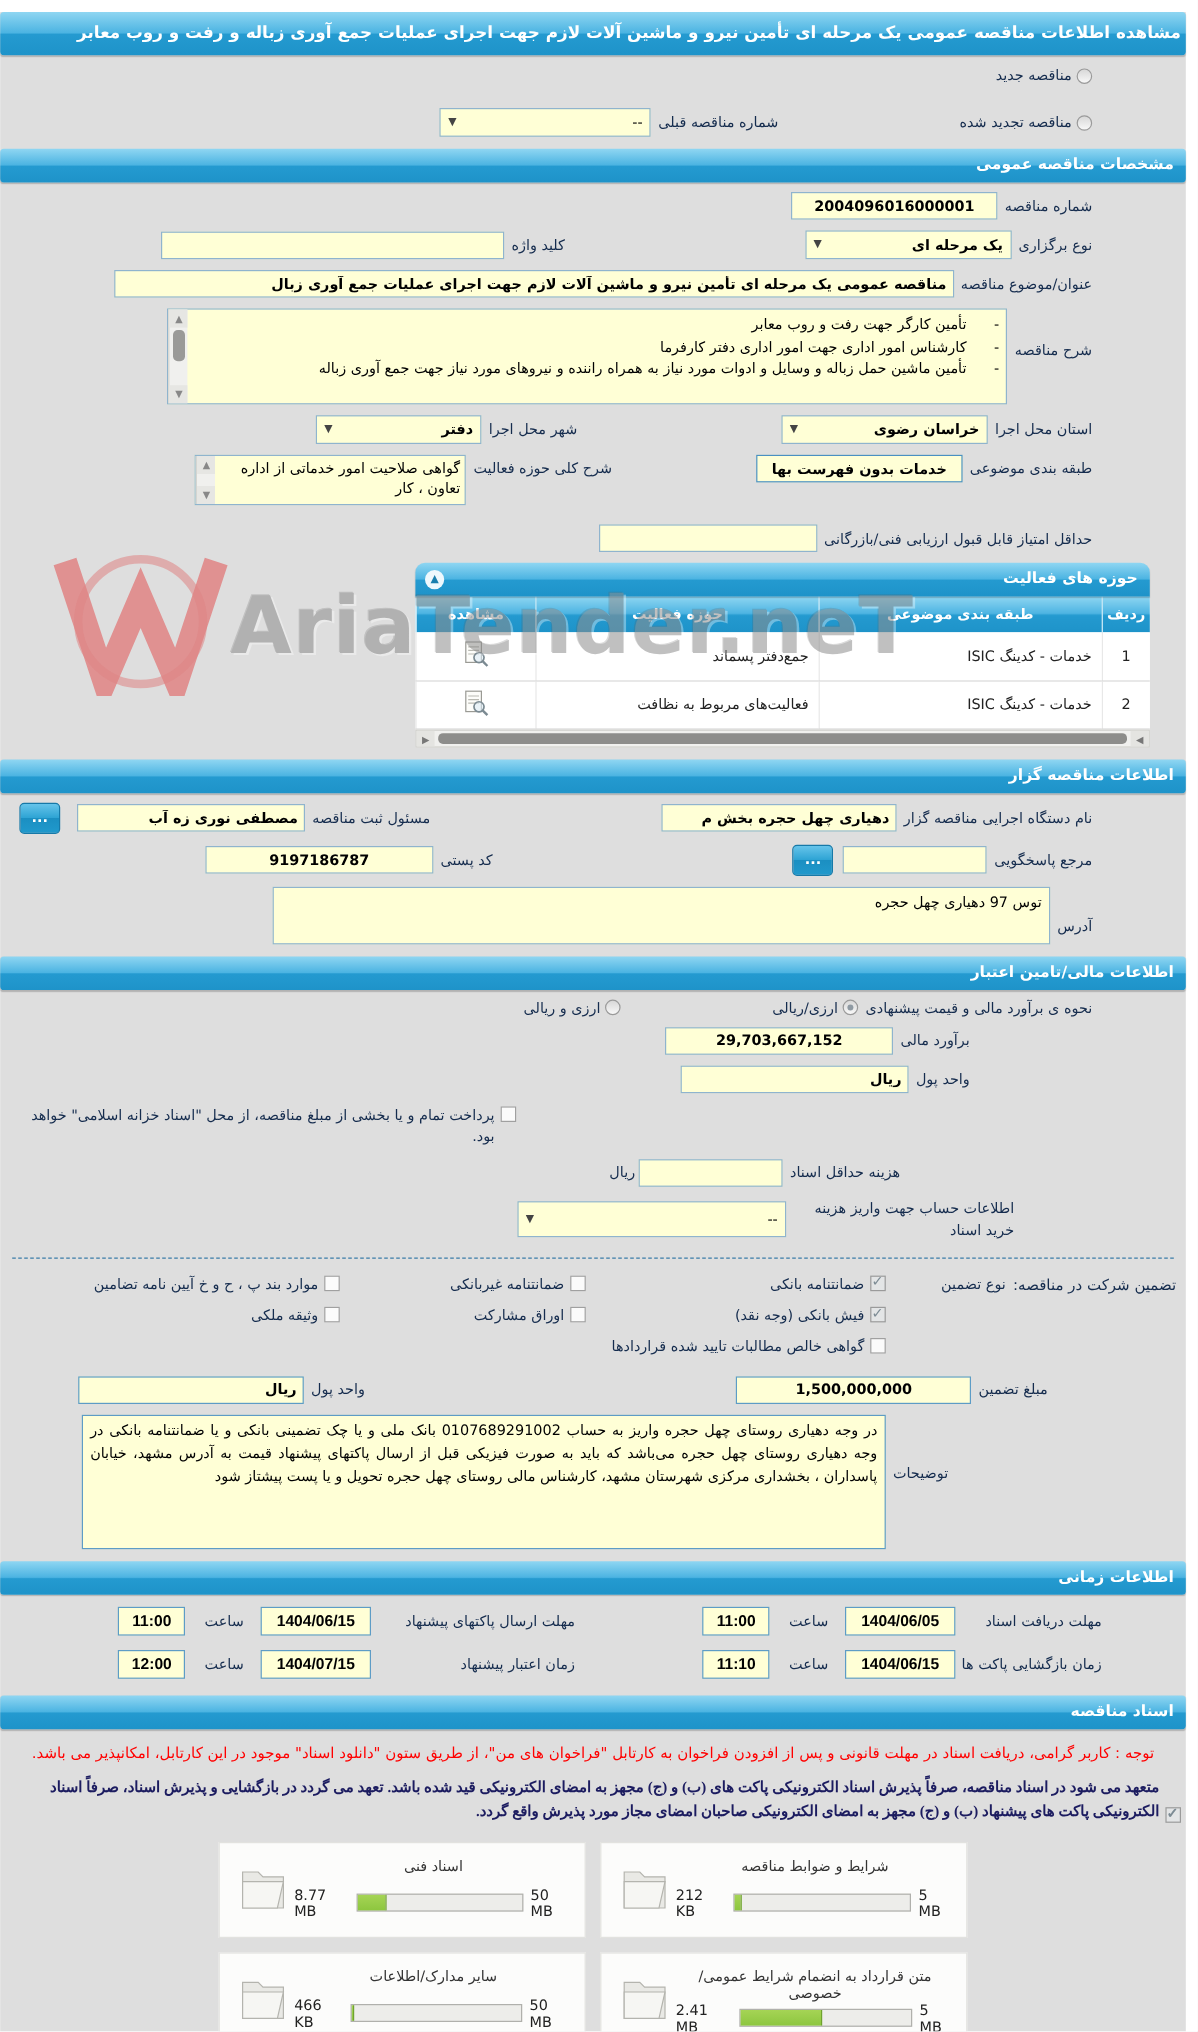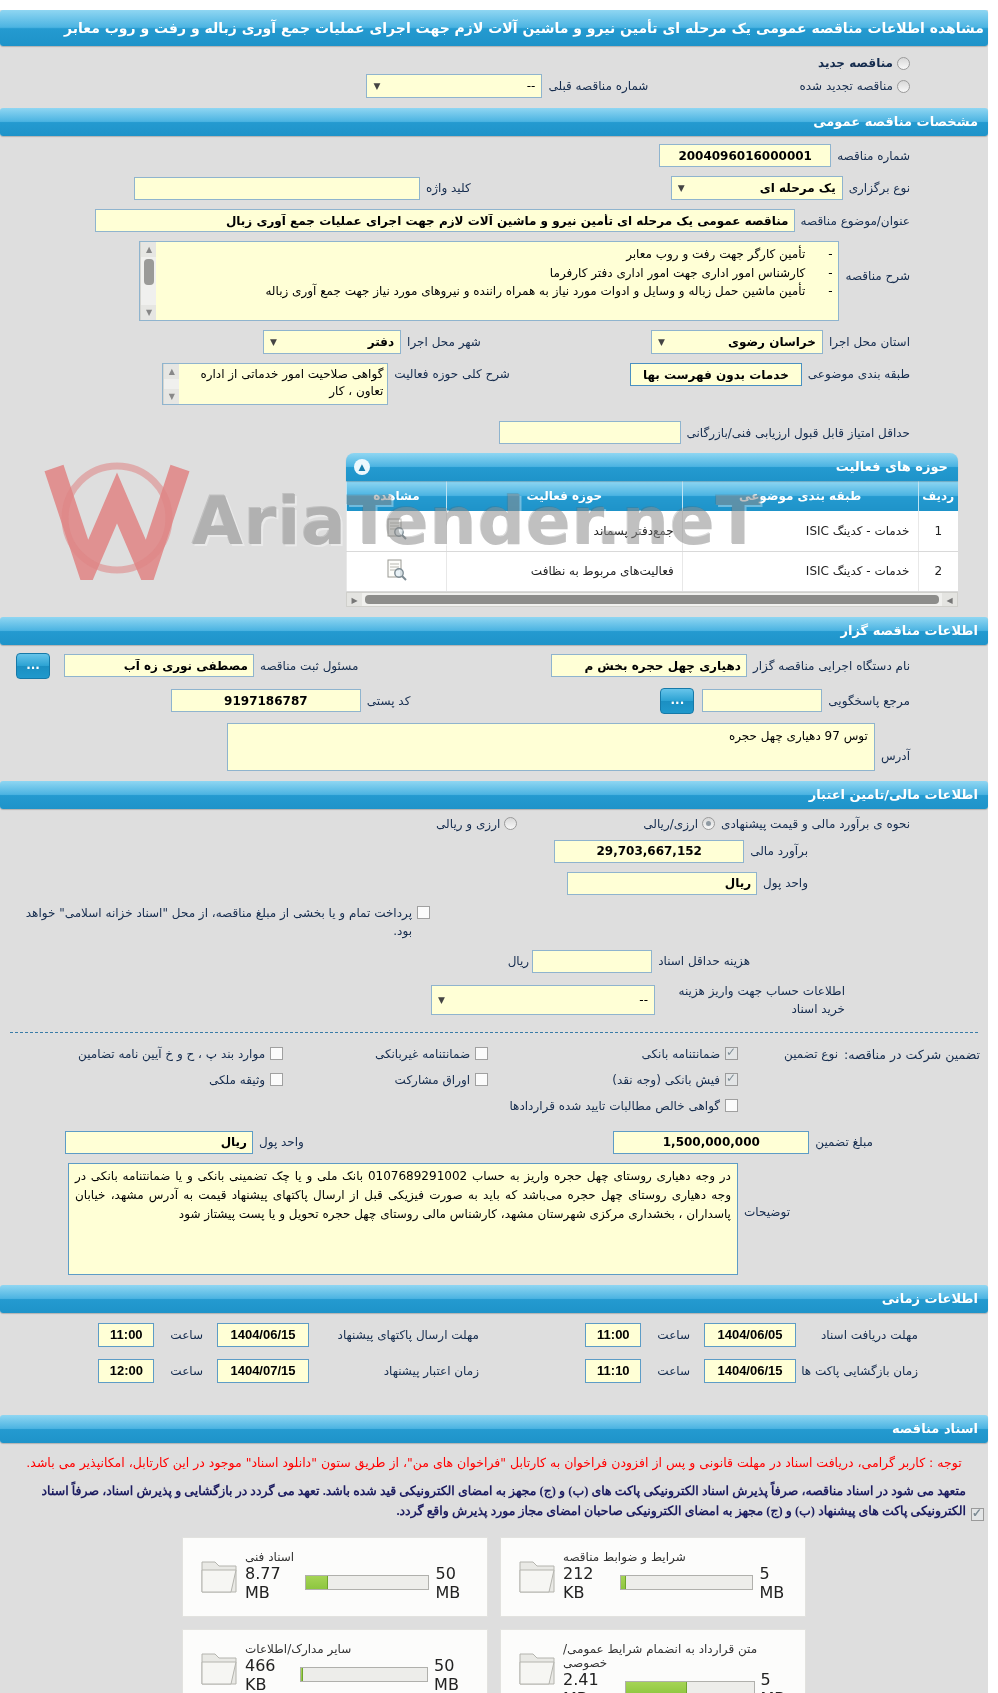--- a/index.html
+++ b/index.html
@@ -102,36 +102,36 @@
   .t-fld { background:#ffffd6; border:1px solid #5d9cc6; height:24px; text-align:center;
            font-weight:bold; font-size:13px; color:#000; }
 
   
   .warning { color:#ff0000; padding:2px 12px 0 12px; line-height:1.6; text-align:center; font-size:12.5px; }
   .commitment { display:flex; align-items:flex-end; padding:8px 4px 0 12px;font-family:Liberation Serif, serif; }
   .commitment .txt { color:#1c1c60; font-weight:bold; line-height:1.6; font-size:12.5px; text-align:right; flex:1; }
   .files { width:624px; margin:16px auto 0 auto; display:grid; grid-template-columns:306px 306px; gap:12px; }
   .file-box { background:#fcfcfb; border:1px solid #e2e2df; height:80px; padding:8px 10px; display:flex; }
   .file-main { flex:1; display:flex; flex-direction:column; justify-content:space-between; padding-top:4px;}
-  .file-title { color:#333; font-size:12px; text-align:left; }
+  .file-title { color:#333; font-size:12px; text-align:center; }
   .prog-row { direction:ltr; display:flex; align-items:center; gap:6px; margin-bottom:6px; }
   .prog { width:150px; height:15px; border:1px solid #b0b0ac; background:#ededea; position:relative; }
   .prog .fill { height:100%; background:linear-gradient(180deg,#a5d455,#8dc63f); border-right:1px solid #6fa32e; }
-  .prog-val { font-size:16px; color:#222; }
+  .prog-val { font-size:12px; color:#222; }
   .folder { flex:none; width:52px; display:flex; align-items:center; justify-content:center; }
 </style>
 </head>
 <body>
 
 <div class="page">
 <div class="content">
 
   <div class="bar titlebar">مشاهده اطلاعات مناقصه عمومی یک مرحله ای تأمین نیرو و ماشین آلات لازم جهت اجرای عملیات جمع آوری زباله و رفت و روب معابر</div>
 
-  <div class="row" style="margin-top:10px; margin-bottom:4px; padding-left:12px;font-weight:bold;">
+  <div class="row" style="margin-top:10px; margin-bottom:20px; padding-left:12px;">
     <span class="radio"></span>
     <span class="lbl">مناقصه جدید</span>
   </div>
   <div class="row" style="margin-bottom:6px; padding-left:12px;">
     <span class="radio"></span>
     <span class="lbl">مناقصه تجدید شده</span>
     <span style="width:145px"></span>
     <span class="lbl">شماره مناقصه قبلی</span>
     <div class="sel" style="width:176px">
       <span class="sel-text" style="font-weight:normal">--</span>
@@ -421,21 +421,21 @@
       <input class="t-fld" style="width: 56px;" readonly="" value="11:10">
     </div>
     <div class="time-cell">
       <span class="lbl" style="width:170px">زمان اعتبار پیشنهاد</span>
       <input class="t-fld" style="width: 92px;" readonly="" value="1404/07/15">
       <span class="lbl" style="margin:0 14px 0 8px">ساعت</span>
       <input class="t-fld" style="width: 56px;" readonly="" value="12:00">
     </div>
   </div>
 
-  <div class="bar sectionbar" style="margin-top:32px">اسناد مناقصه</div>
+  <div class="bar sectionbar" style="margin-top:14px">اسناد مناقصه</div>
 
   <div class="warning">توجه : کاربر گرامی، دریافت اسناد در مهلت قانونی و پس از افزودن فراخوان به کارتابل "فراخوان های من"، از طریق ستون "دانلود اسناد" موجود در این کارتابل، امکانپذیر می باشد.</div>
 
   <div class="commitment">
     <span class="cb on" style="margin-top:3px"></span>
     <span class="txt">متعهد می شود در اسناد مناقصه، صرفاً پذیرش اسناد الکترونیکی پاکت های (ب) و (ج) مجهز به امضای الکترونیکی قید شده باشد. تعهد می گردد در بازگشایی و پذیرش اسناد، صرفاً اسناد الکترونیکی پاکت های پیشنهاد (ب) و (ج) مجهز به امضای الکترونیکی صاحبان امضای مجاز مورد پذیرش واقع گردد.</span>
   </div>
 
   <div class="files">
     <div class="file-box">

